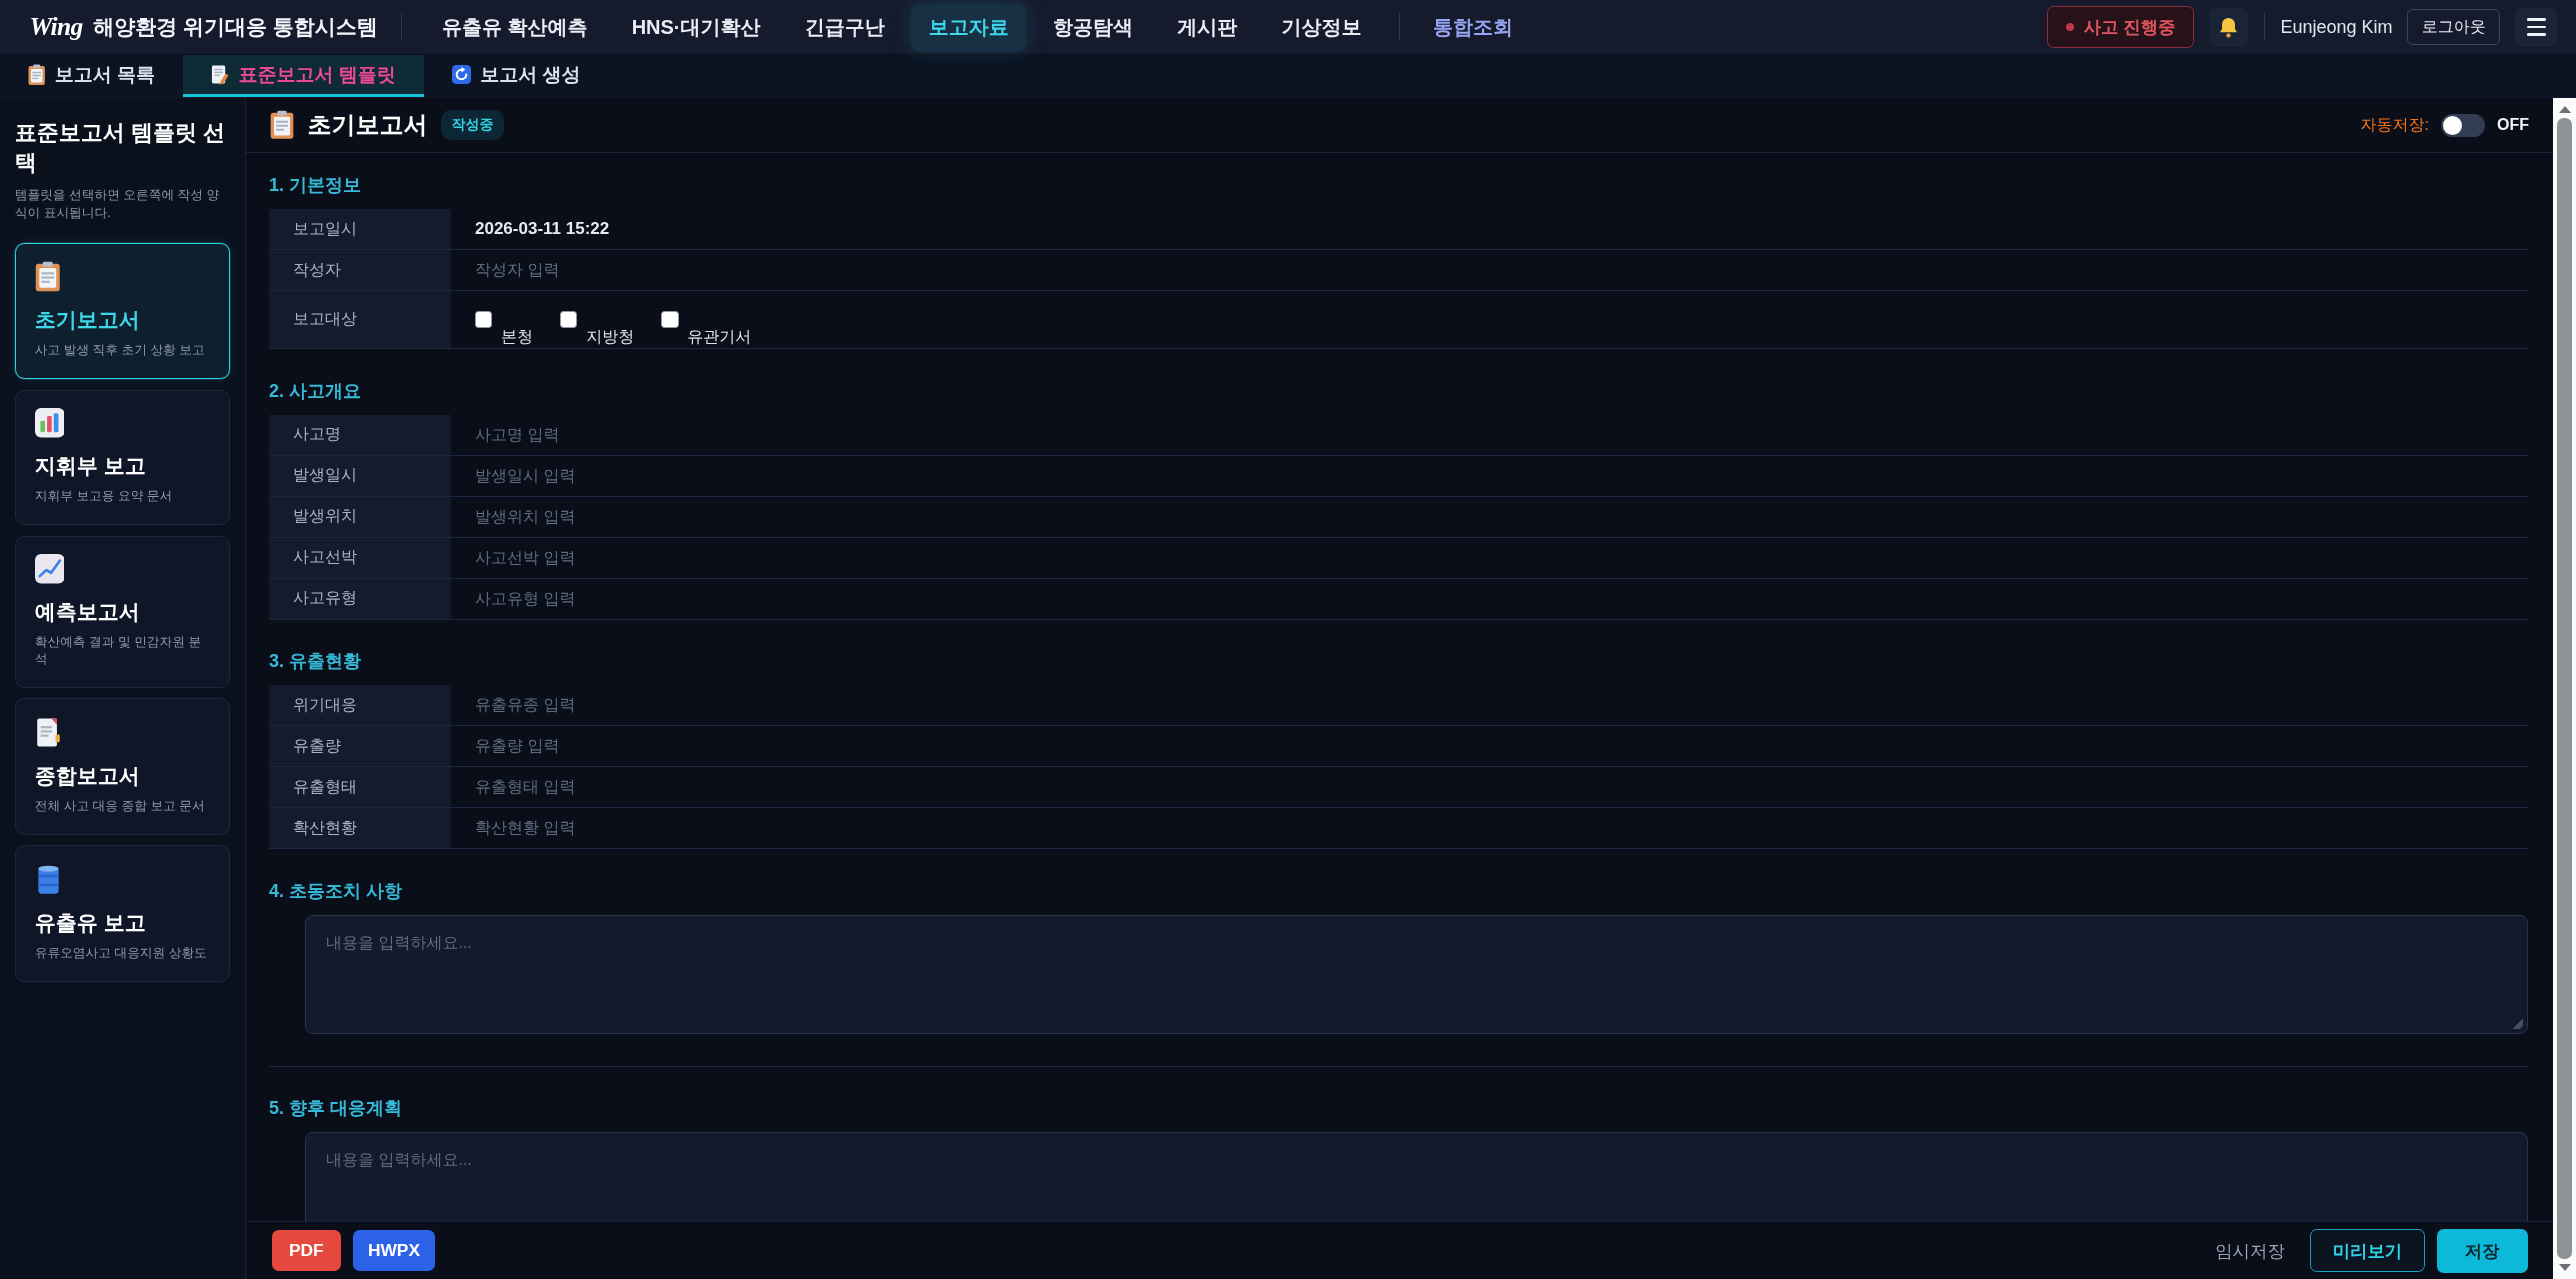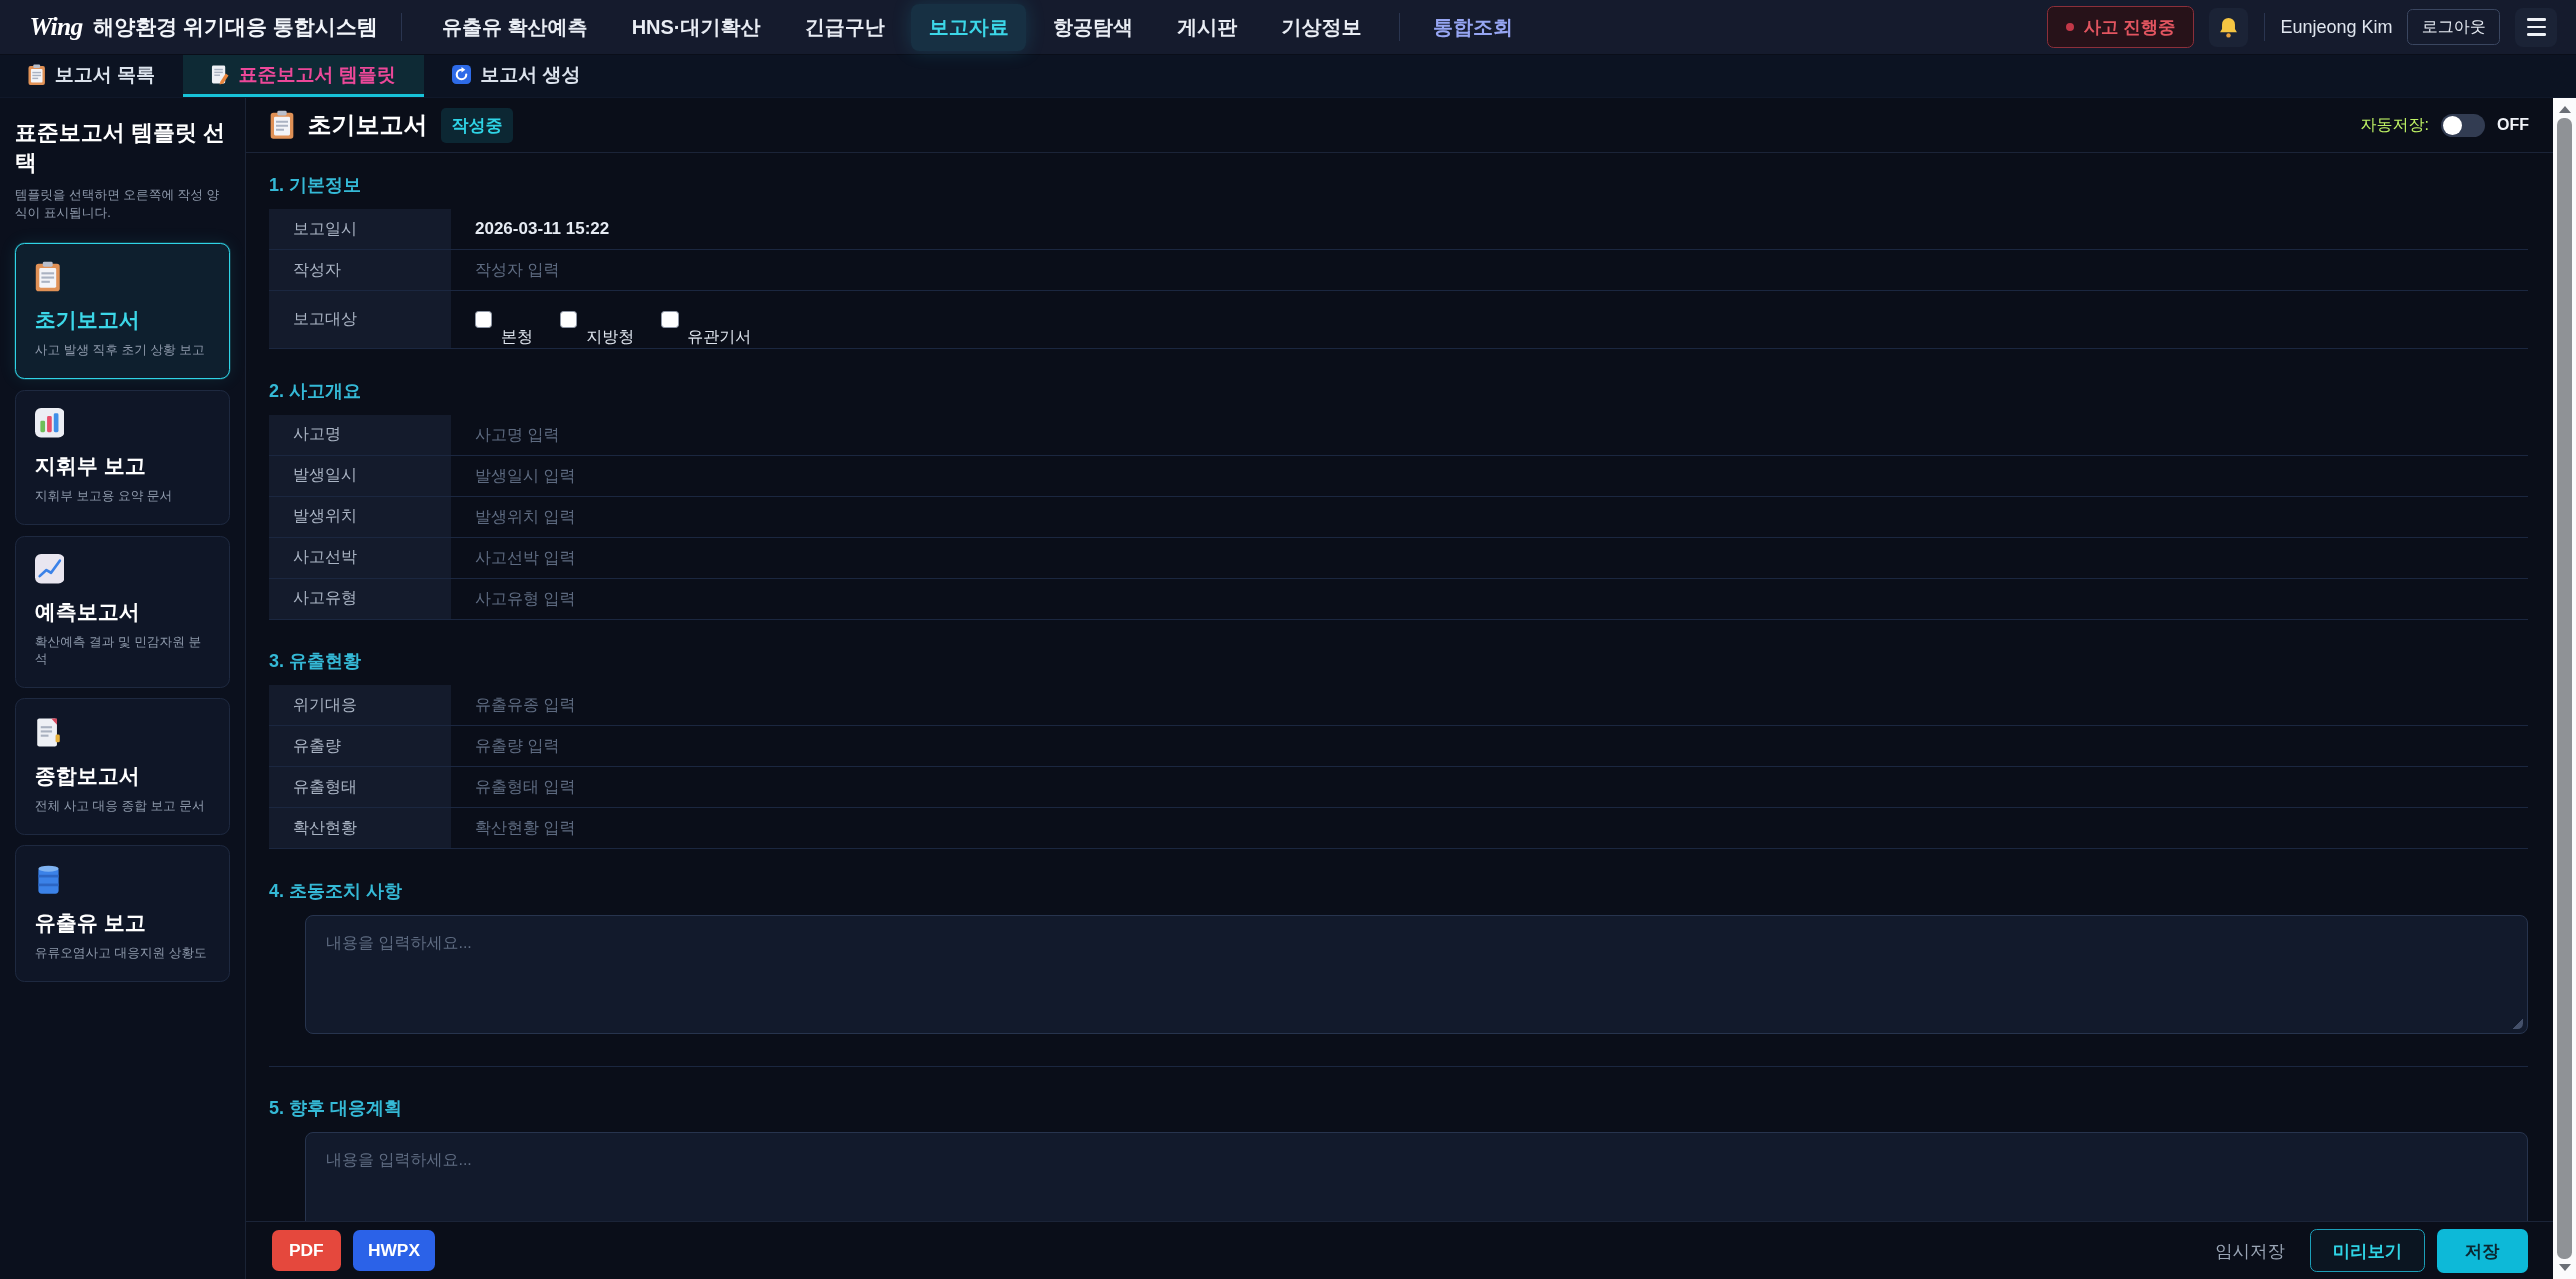--- a/index.html
+++ b/index.html
@@ -76,25 +76,25 @@
   .tpl-card.selected .tpl-name { color:#3cd7e8; }
   .tpl-desc { font-size:12.7px; color:#8e99ab; margin-top:8px; }
   
   .main { flex:1; display:flex; flex-direction:column; min-width:0; }
   .main-header {
     height:55px; flex:none; display:flex; align-items:center; gap:13.4px;
     padding:0 24px; border-bottom:0.7px solid #1b2438;
   }
   .main-title { font-size:24px; font-weight:700; color:#ffffff; }
   .status-badge {
-    background:rgba(34,205,230,0.13); color:#2fd4e6; font-size:17px; font-weight:700;
-    padding:6px 10.7px; border-radius:5px;
+    background:rgba(34,205,230,0.13); color:#2fd4e6; font-size:14px; font-weight:700;
+    padding:6px 10.7px; border-radius:10px;
   }
   .autosave { margin-left:auto; display:flex; align-items:center; gap:12px; }
-  .autosave-label { font-size:16px; color:#bef264;margin-left:22px; }
+  .autosave-label { font-size:16px; color:#f97316;margin-left:22px; }
   .switch { width:44px; height:23px; background:#323c52; border-radius:11.4px; position:relative; cursor:pointer; }
   .switch .knob { width:19px; height:19px; background:#ffffff; border-radius:50%; position:absolute; left:2px; top:2px; }
   .autosave-state { font-size:16px; font-weight:700; color:#f0f3f8; }
   
   .form-area { flex:1; padding:0 25.5px 0 23px; overflow:hidden; }
   .section-title { font-size:18px; font-weight:700; color:#35b9d6; margin:29.5px 0 12px; }
   .section-title.first { margin-top:20px; }
   .ftable { width:100%; }
   .trow { display:flex; align-items:stretch; min-height:41px; border-bottom:0.7px solid #1b2740; }
   .tlabel {

